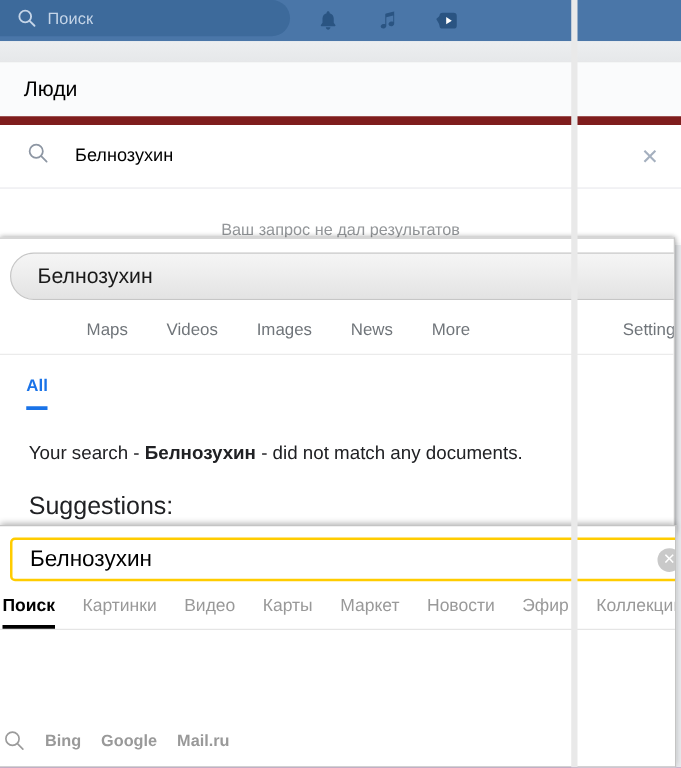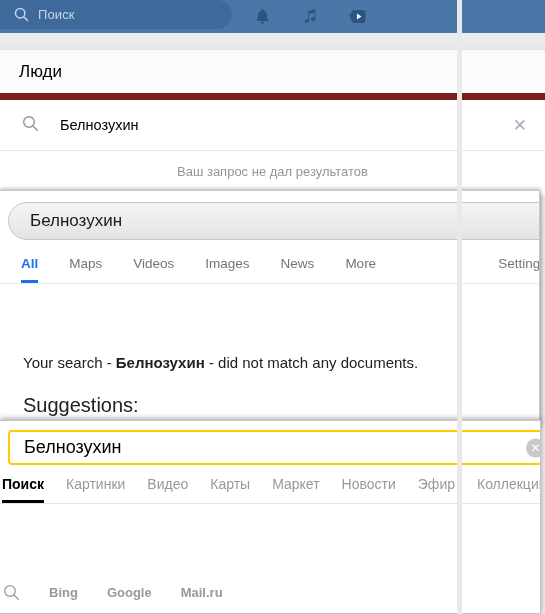--- a/index.html
+++ b/index.html
@@ -49,21 +49,21 @@
   }
   .vk-search-row {
     height: 51px; display: flex; align-items: center;
     padding: 0 18px 0 22px; background: #ffffff;
     border-bottom: 1px solid #e7e8ec;
   }
   .vk-search-row .mag { margin-right: 21px; }
   .vk-search-row .val { font-size: 14.5px; color: #000; flex: 1; }
   .vk-search-row .clr { color: #a5b0bf; font-size: 17px; line-height: 1; }
   .vk-empty {
-    height: 43px; display: flex; align-items: center; justify-content: center;
+    height: 43px; display: flex; align-items: flex-end; justify-content: center;
     background: #ffffff; padding-bottom: 3px;
   }
   .vk-empty span { font-size: 13px; color: #939699; }
 
   
   .g-panel {
     position: absolute; left: 0; top: 190px; width: 540px; height: 236px;
     background: #ffffff; z-index: 2;
     border: 1px solid #c9c9c9; border-left: none;
     box-shadow: 0 -1px 4px rgba(0,0,0,.28), 1px 2px 5px rgba(0,0,0,.22);
@@ -78,21 +78,21 @@
   .g-searchbox .q { font-size: 17px; color: #1a1a1a; }
   .g-tabs {
     position: absolute; left: 0; top: 60px; width: 540px; height: 33px;
     border-bottom: 1px solid #ebebeb;
     display: flex; align-items: flex-start;
   }
   .g-tab {
     font-size: 13.5px; color: #70757a; padding: 5px 0 9px 0;
     margin-right: 31px; white-space: nowrap;
   }
-  .g-tab:first-child { margin-left: 21px; }
+  .g-tab:first-child { margin-left: 21px; margin-top: 45px; }
   .g-tab.active { color: #1a73e8; font-weight: bold; border-bottom: 3px solid #1a73e8; }
   .g-tab.settings { position: absolute; right: -7px; margin-right: 0; }
   .g-body { position: absolute; left: 0; top: 100px; width: 540px; }
   .g-noresult {
     font-size: 15px; color: #202124; padding: 63px 0 0 23px;
   }
   .g-noresult b { font-weight: bold; }
   .g-suggestions { font-size: 20px; color: #202124; padding: 23px 0 0 23px; }
 
   
@@ -125,21 +125,21 @@
     padding: 3px 0 8px 0; margin-right: 22px;
   }
   .y-tab:first-child { margin-left: 2px; }
   .y-tab.active { color: #000; font-weight: bold; border-bottom: 4px solid #000; }
   .y-msg {
     position: absolute; left: 2px; top: 106px;
     font-size: 15px; color: #000;
   }
   .y-engines {
     position: absolute; left: 2px; top: 578px; top: 162px;
-    display: flex; align-items: center; gap: 29px;
+    display: flex; align-items: center; gap: 16px;
   }
   .y-engines .eico { width: 18px; height: 18px; display:flex; align-items:center; justify-content:center; }
   .y-engines a { font-size: 13px; color: #999; font-weight: bold; text-decoration: none; }
 
   
   .right-gutter {
     position: absolute; right: 0; top: 0; width: 5px; height: 614px;
     background: #e9e9e9; z-index: 9;
   }
 </style>

